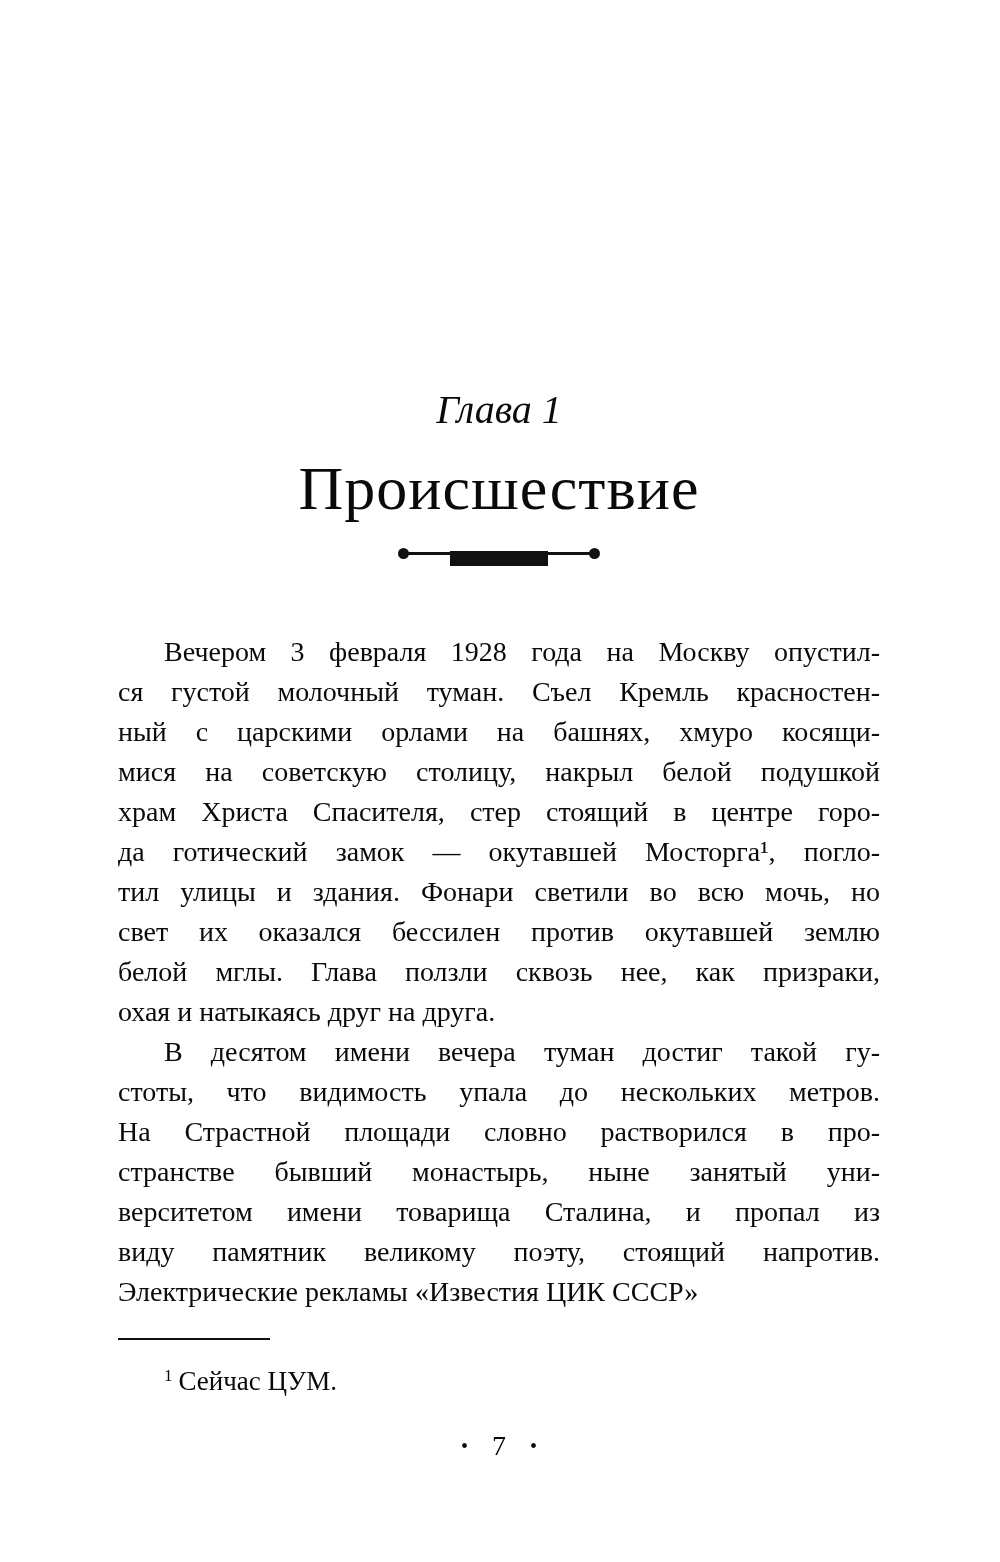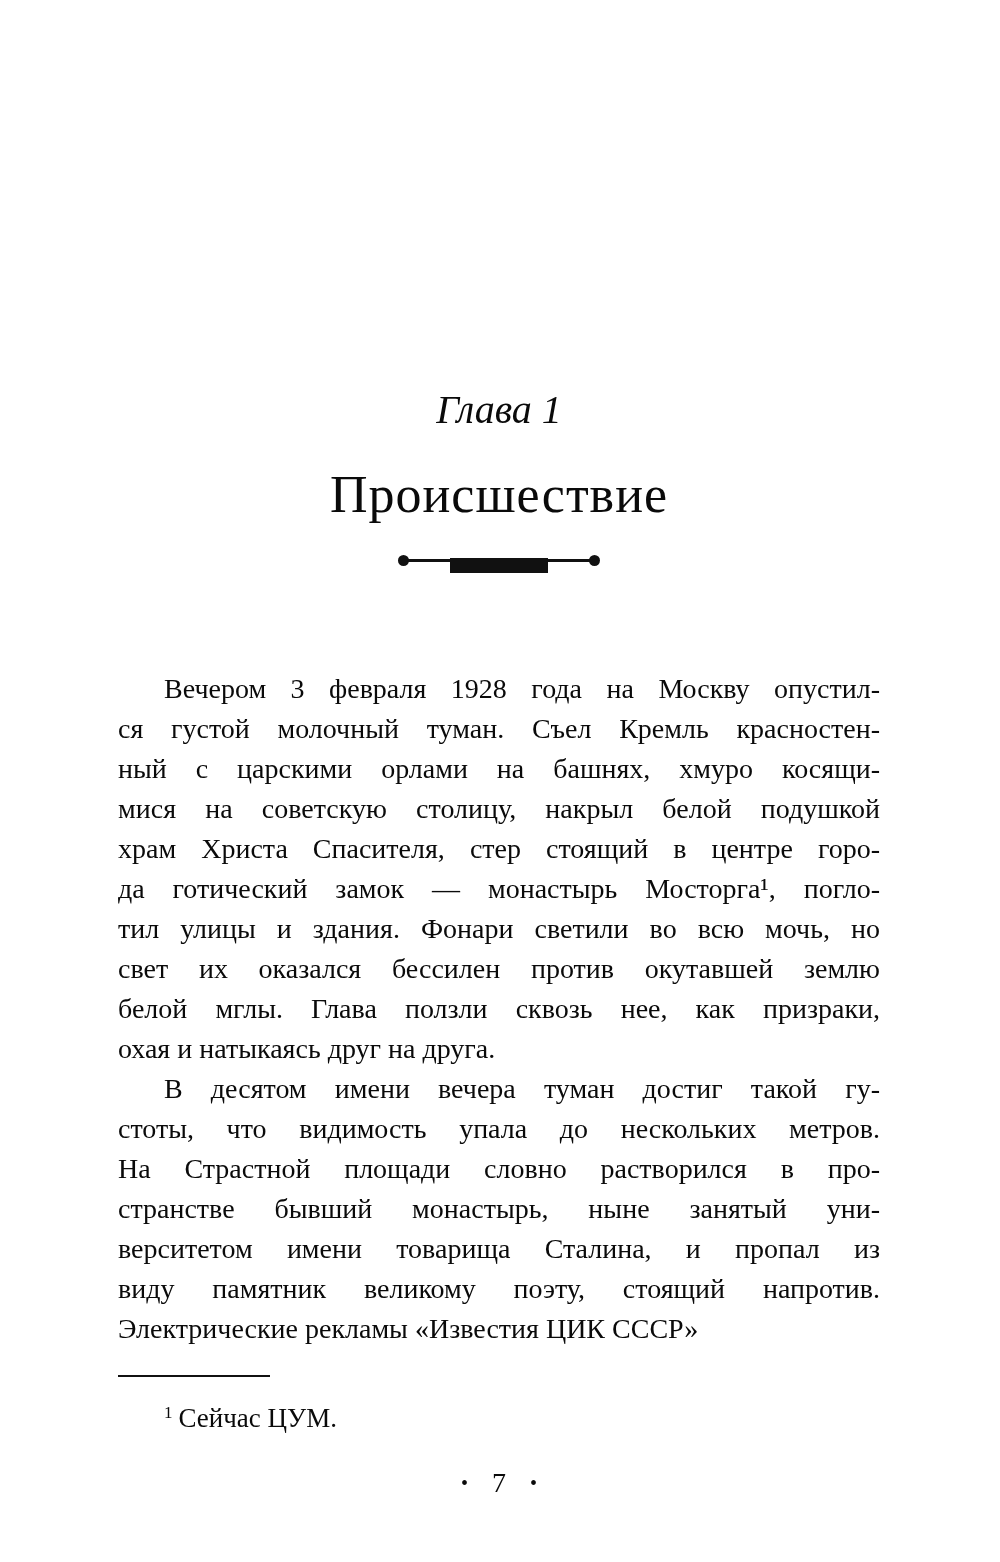--- a/index.html
+++ b/index.html
@@ -19,25 +19,25 @@
 
   .chapter-label {
     font-style: italic;
     font-size: 40px;
     line-height: 44px;
     text-align: center;
     font-weight: 400;
   }
 
   .chapter-title {
-    font-size: 52px;
+    font-size: 62px;
     line-height: 56px;
     font-weight: 400;
     text-align: center;
-    margin-top: 35px;
+    margin-top: 28px;
     letter-spacing: 1px;
   }
 
   .divider {
     position: relative;
     width: 202px;
     height: 28px;
     margin: 26px auto 0;
   }
   .divider-line {
@@ -59,21 +59,21 @@
     position: absolute;
     left: 50%;
     transform: translateX(-50%);
     top: 9px;
     width: 98px;
     height: 15px;
     background: #111;
   }
 
   .body-text {
-    margin-top: 92px;
+    margin-top: 62px;
     font-size: 28px;
     line-height: 40px;
   }
   .line {
     text-align: justify;
     text-align-last: justify;
   }
   .line.first { text-indent: 46px; }
   .line.last  { text-align-last: left; }
 
@@ -122,21 +122,21 @@
     <span class="divider-bar"></span>
   </div>
 
   <div class="body-text">
       <div class="paragraph">
         <div class="line first">Вечером 3 февраля 1928 года на Москву опустил-</div>
         <div class="line">ся густой молочный туман. Съел Кремль красностен-</div>
         <div class="line">ный с царскими орлами на башнях, хмуро косящи-</div>
         <div class="line">мися на советскую столицу, накрыл белой подушкой</div>
         <div class="line">храм Христа Спасителя, стер стоящий в центре горо-</div>
-        <div class="line">да готический замок — монастырь Мосторга¹, погло-</div>
+        <div class="line">да готический замок — окутавшей Мосторга¹, погло-</div>
         <div class="line">тил улицы и здания. Фонари светили во всю мочь, но</div>
         <div class="line">свет их оказался бессилен против окутавшей землю</div>
         <div class="line">белой мглы. Глава ползли сквозь нее, как призраки,</div>
         <div class="line last">охая и натыкаясь друг на друга.</div>
       </div>
       <div class="paragraph">
         <div class="line first">В десятом имени вечера туман достиг такой гу-</div>
         <div class="line">стоты, что видимость упала до нескольких метров.</div>
         <div class="line">На Страстной площади словно растворился в про-</div>
         <div class="line">странстве бывший монастырь, ныне занятый уни-</div>

